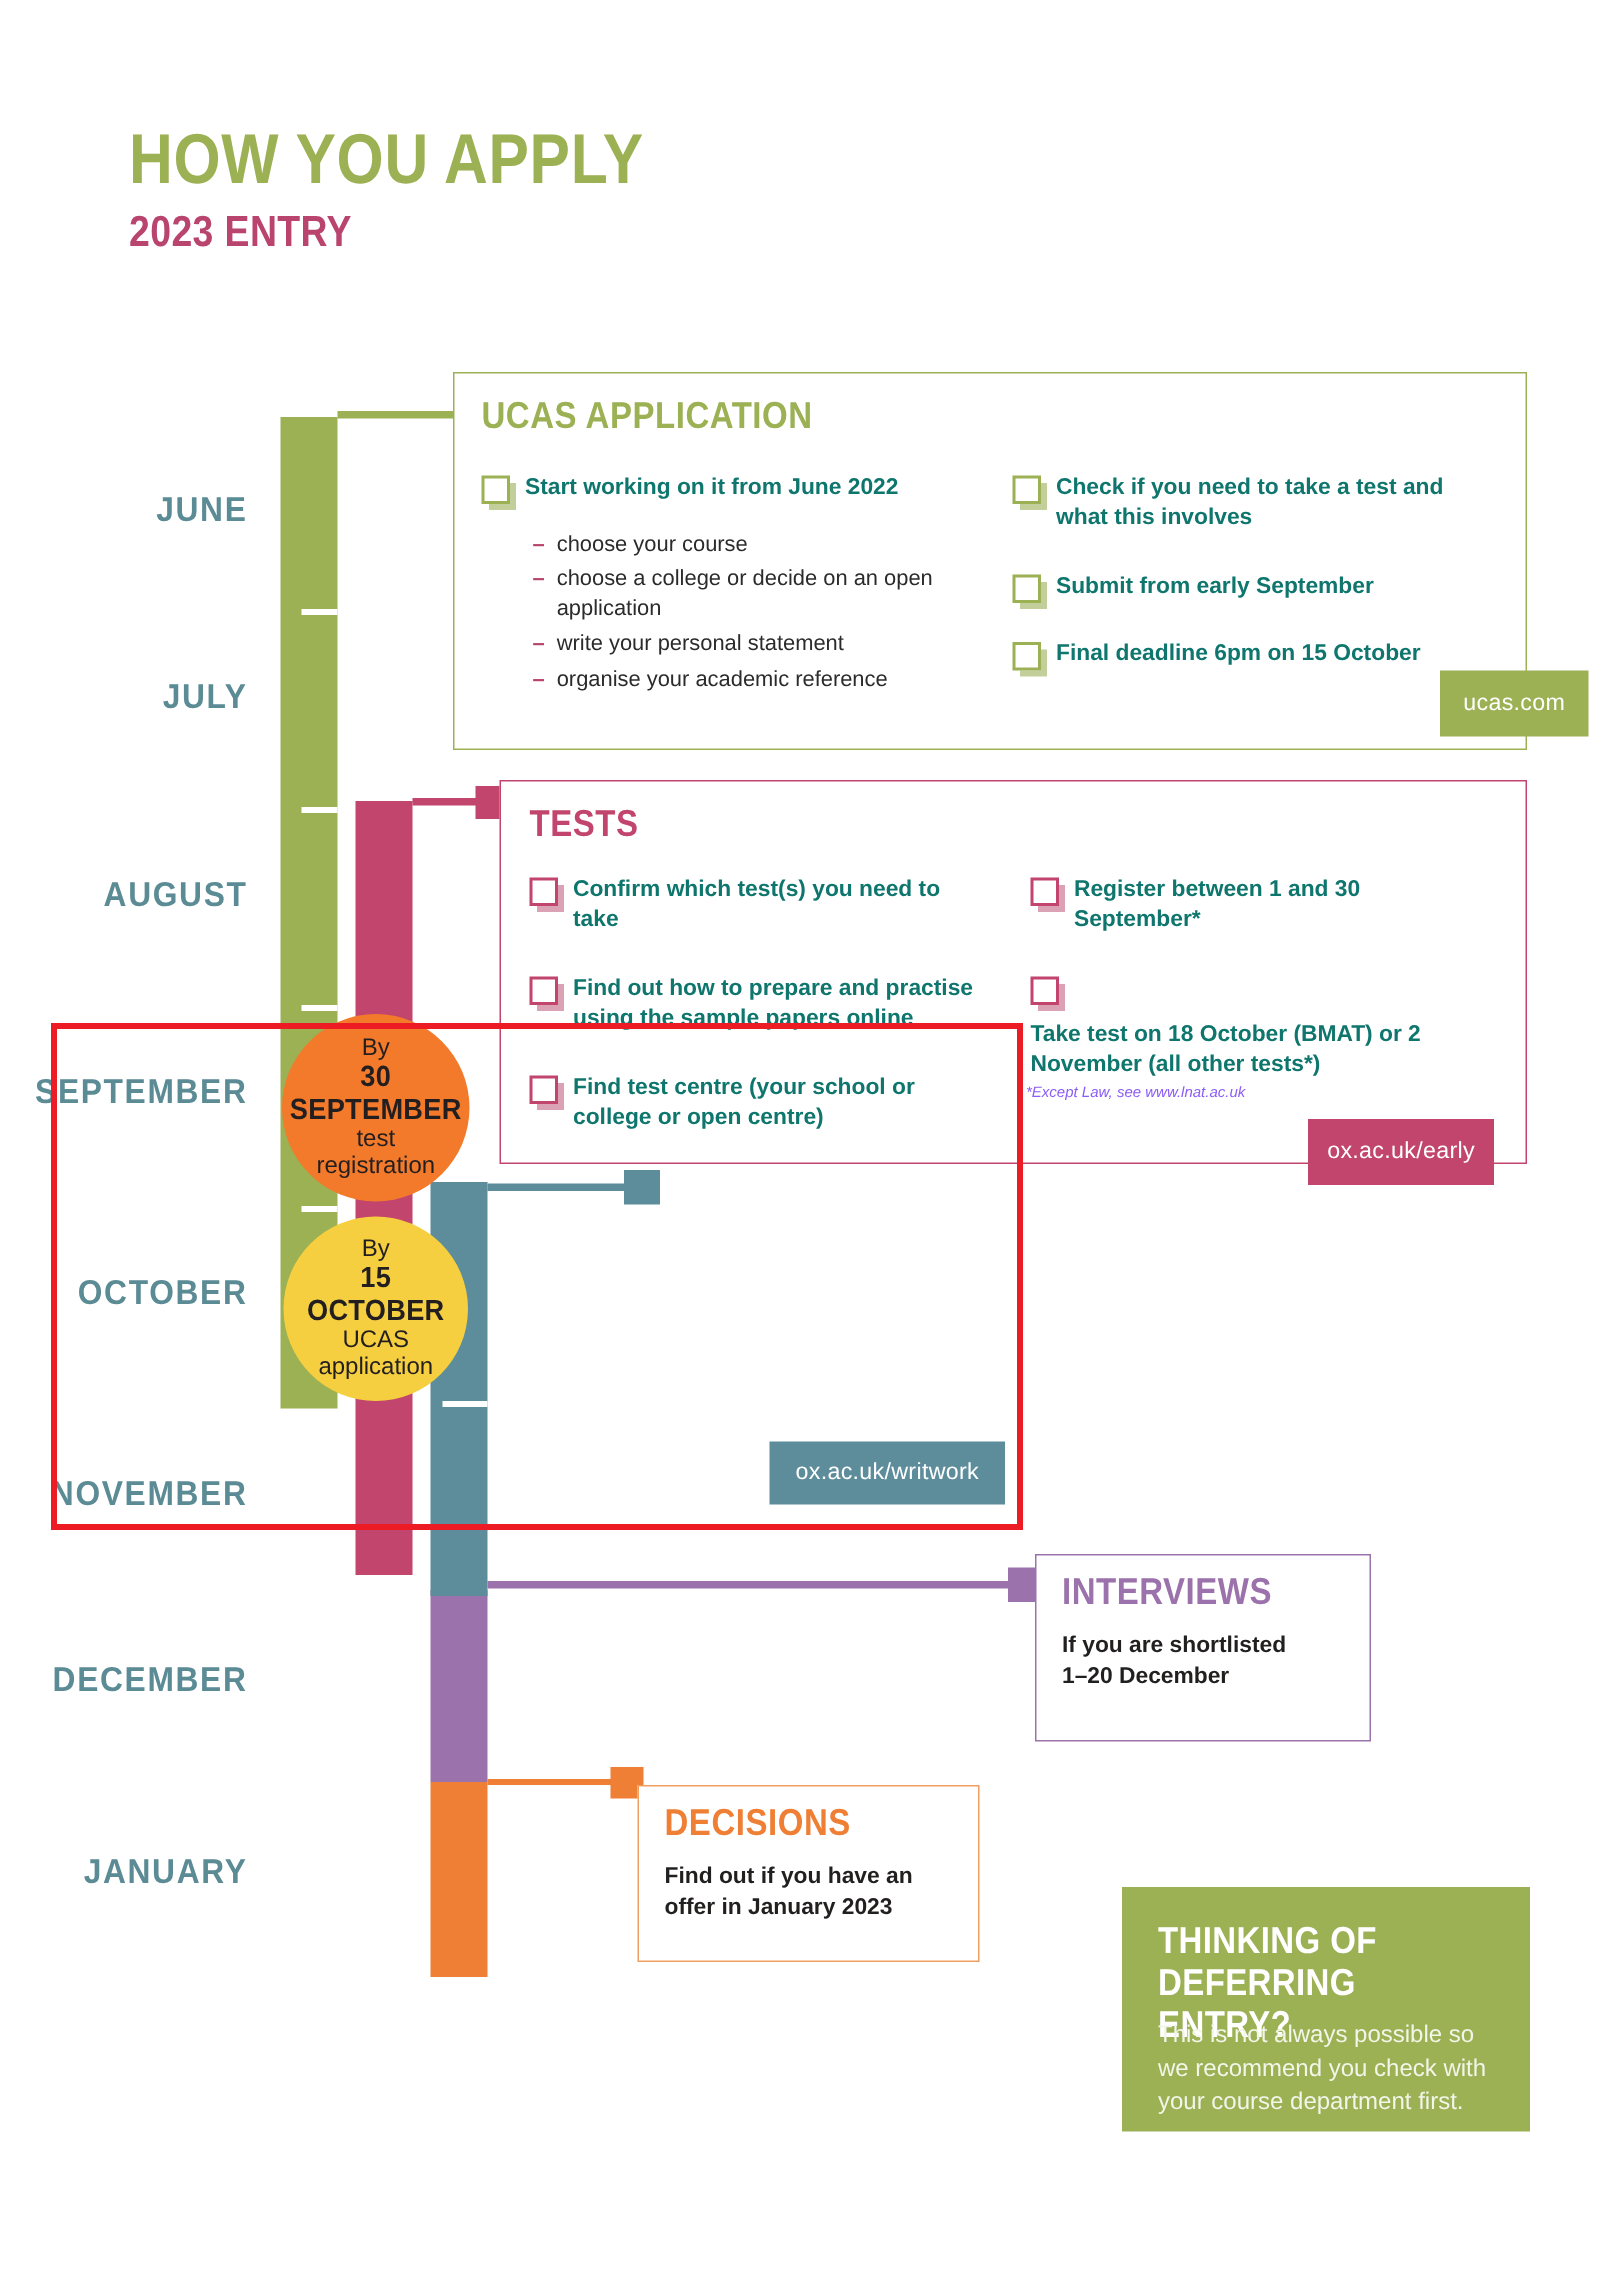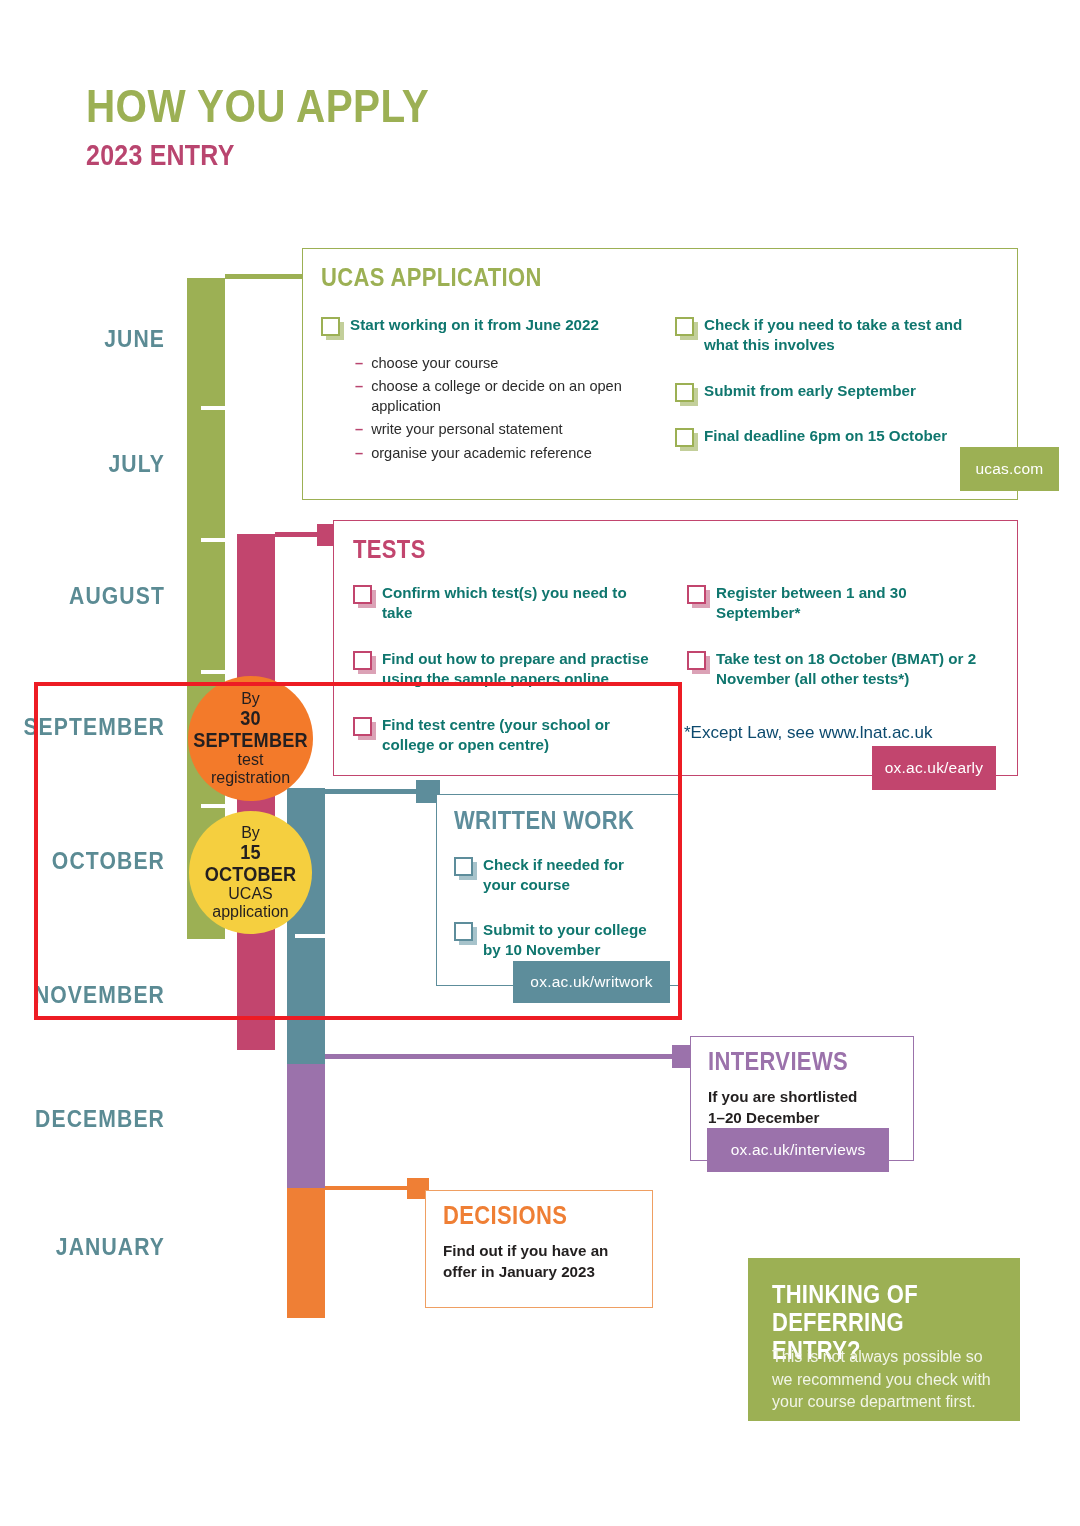--- a/index.html
+++ b/index.html
@@ -60,21 +60,21 @@
     display:flex;gap:8px;font-size:14.6px;color:#2b2b2b;line-height:1.38;
     margin-bottom:3px;
   }
   .dash{color:#b9456f;font-weight:bold;}
   .urltag{
     position:absolute;color:#ffffff;font-size:15.5px;
     display:flex;align-items:center;justify-content:center;
     letter-spacing:.2px;
   }
   .note{
-    position:absolute;font-size:17px;color:#0c4a6e;
+    position:absolute;font-style:italic;font-size:10px;color:#8b5cf6;
   }
 
   
   .circle{
     border-radius:50%;display:flex;flex-direction:column;
     align-items:center;justify-content:center;text-align:center;
     color:#231f20;line-height:1.12;
   }
   .c-by{font-size:16px;}
   .c-date{font-size:19.5px;font-weight:bold;letter-spacing:.2px;
@@ -215,57 +215,40 @@
       </span>
       <span class="chk-txt">Find out how to prepare and practise using the sample papers online</span>
     </div>
 
     <div class="chk-row" style="left:353px;top:62px;width:300px;">
       <span class="chk" style="border:2px solid #c2456e;">
         <span style="position:absolute;left:3px;top:3px;width:18px;height:18px;background:#dba2b6;z-index:-1;"></span>
       </span>
       <span class="chk-txt">Register between 1 and 30 September*</span>
     </div>
-    <div class="chk-row" style="left:353px;top:128px;width:310px;">
+    <div class="chk-row" style="left:353px;top:128px;width:310px;flex-direction:column;">
       <span class="chk" style="border:2px solid #c2456e;">
         <span style="position:absolute;left:3px;top:3px;width:18px;height:18px;background:#dba2b6;z-index:-1;"></span>
       </span>
       <span class="chk-txt">Take test on 18 October (BMAT) or 2 November (all other tests*)</span>
     </div>
 
     <div class="note" style="left:350px;top:202px;width:320px;">*Except Law, see www.lnat.ac.uk</div>
   </div>
   <div class="urltag" style="left:872px;top:746px;width:124px;height:44px;background:#c2456e;z-index:30;">ox.ac.uk/early</div>
 
-  <div class="abs card" style="left:436px;top:778px;width:246px;height:192px;border:1.5px solid #5d8d9b;z-index:20;">
-    <div class="card-title" style="position:absolute;left:17px;top:13px;color:#5d8d9b;">WRITTEN WORK</div>
-
-    <div class="chk-row" style="left:17px;top:60px;width:200px;">
-      <span class="chk" style="border:2px solid #5d8d9b;">
-        <span style="position:absolute;left:3px;top:3px;width:18px;height:18px;background:#a7c3cb;z-index:-1;"></span>
-      </span>
-      <span class="chk-txt">Check if needed for your course</span>
-    </div>
-    <div class="chk-row" style="left:17px;top:125px;width:210px;">
-      <span class="chk" style="border:2px solid #5d8d9b;">
-        <span style="position:absolute;left:3px;top:3px;width:18px;height:18px;background:#a7c3cb;z-index:-1;"></span>
-      </span>
-      <span class="chk-txt">Submit to your college by 10 November</span>
-    </div>
-  </div>
   <div class="urltag" style="left:513px;top:961px;width:157px;height:42px;background:#5d8d9b;z-index:30;">ox.ac.uk/writwork</div>
 
   <div class="abs card" style="left:690px;top:1020px;width:224px;height:125px;border:1.5px solid #9b72ab;z-index:20;">
     <div class="card-title" style="position:absolute;left:17px;top:12px;color:#9b72ab;">INTERVIEWS</div>
     <div style="position:absolute;left:17px;top:50px;width:200px;font-size:15.2px;font-weight:bold;color:#221f1f;line-height:1.35;">
       <div>If you are shortlisted</div>
       <div>1–20 December</div>
     </div>
   </div>
-  <div class="urltag" style="left:707px;top:1128px;width:182px;height:44px;background:#9b72ab;z-index:30;">ox.ac.uk/interviews</div>
 
   <div class="abs card" style="left:425px;top:1174px;width:228px;height:118px;border:1.5px solid #ef9f62;z-index:20;">
     <div class="card-title" style="position:absolute;left:17px;top:12px;color:#ef7f35;">DECISIONS</div>
     <div style="position:absolute;left:17px;top:50px;width:206px;font-size:15.2px;font-weight:bold;color:#221f1f;line-height:1.35;">
       <div>Find out if you have an</div>
       <div>offer in January 2023</div>
     </div>
   </div>
 
   <div class="abs circle" style="left:188px;top:676px;width:125px;height:125px;background:#f37a2a;z-index:40;">

